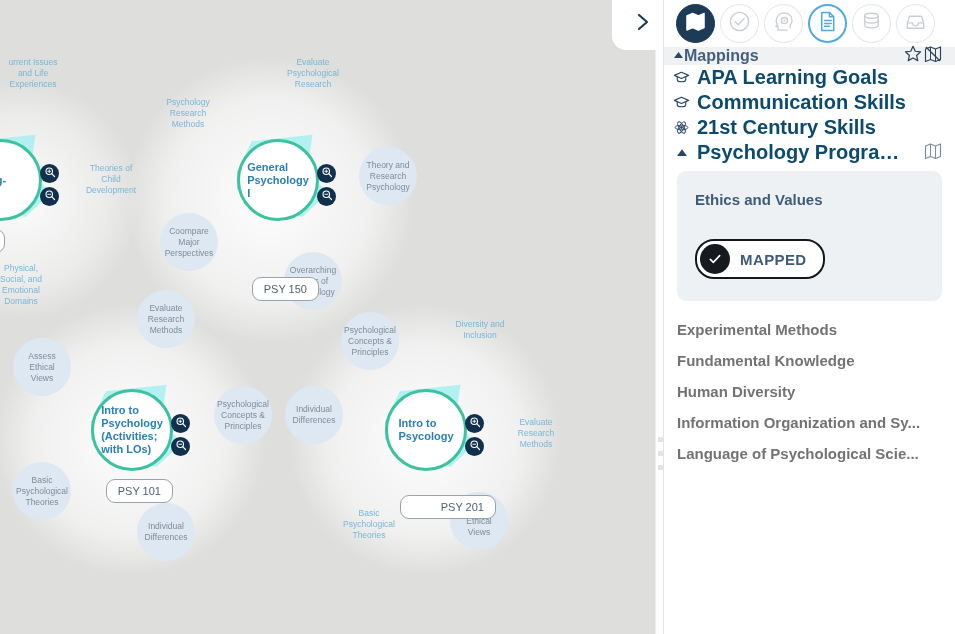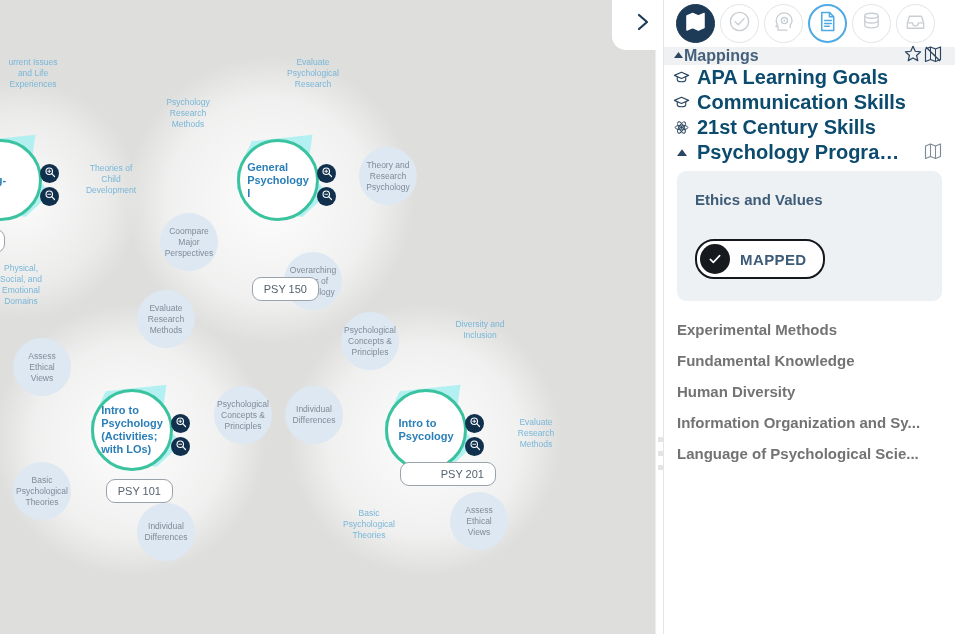--- a/index.html
+++ b/index.html
@@ -316,21 +316,21 @@
                 <path d="M15.4 15.4L21 21" stroke="#ffffff" stroke-width="2.4" stroke-linecap="round"></path>
               </svg></span>
      </div>
      <div class="zoombtn" style="left:80px;top:53.599999999999994px;">
        <span><svg width="12" height="12" viewBox="0 0 24 24">
                 <circle cx="10.5" cy="10.5" r="6.5" fill="none" stroke="#ffffff" stroke-width="2.2"></circle>
                 <path d="M7.6 10.5h5.8" stroke="#ffffff" stroke-width="1.8" stroke-linecap="round"></path>
                 <path d="M15.4 15.4L21 21" stroke="#ffffff" stroke-width="2.4" stroke-linecap="round"></path>
               </svg></span>
      </div>
-     <div class="code-pill" style="left:14.76px;top:79px;padding-left:40px;">PSY 201</div>
+     <div class="code-pill" style="left:14.76px;top:112px;padding-left:40px;">PSY 201</div>
         </div>
         <div class="course" style="left: -40px; top: 133px; width: 142px; height: 142px;">
           <svg class="burst" width="142" height="142" viewBox="0 0 142 142">
        <path d="M14.76 8.200000000000001 L75.44 1.6400000000000001 L70.52 36.08 L90.2 60.68 L65.60000000000001 83.64 L18.04 80.36 L-4.92 49.199999999999996 Z" fill="#a6eff0" opacity="0.85"></path>
      </svg>
      <div class="ring" style="left:0px;top:6px;width:82px;height:82px;font-size:11px;">g-</div>
      <div class="zoombtn" style="left:80px;top:30.599999999999998px;">
        <span><svg width="12" height="12" viewBox="0 0 24 24">
                 <circle cx="10.5" cy="10.5" r="6.5" fill="none" stroke="#ffffff" stroke-width="2.2"></circle>
                 <path d="M10.5 7.6v5.8M7.6 10.5h5.8" stroke="#ffffff" stroke-width="1.8" stroke-linecap="round"></path>

